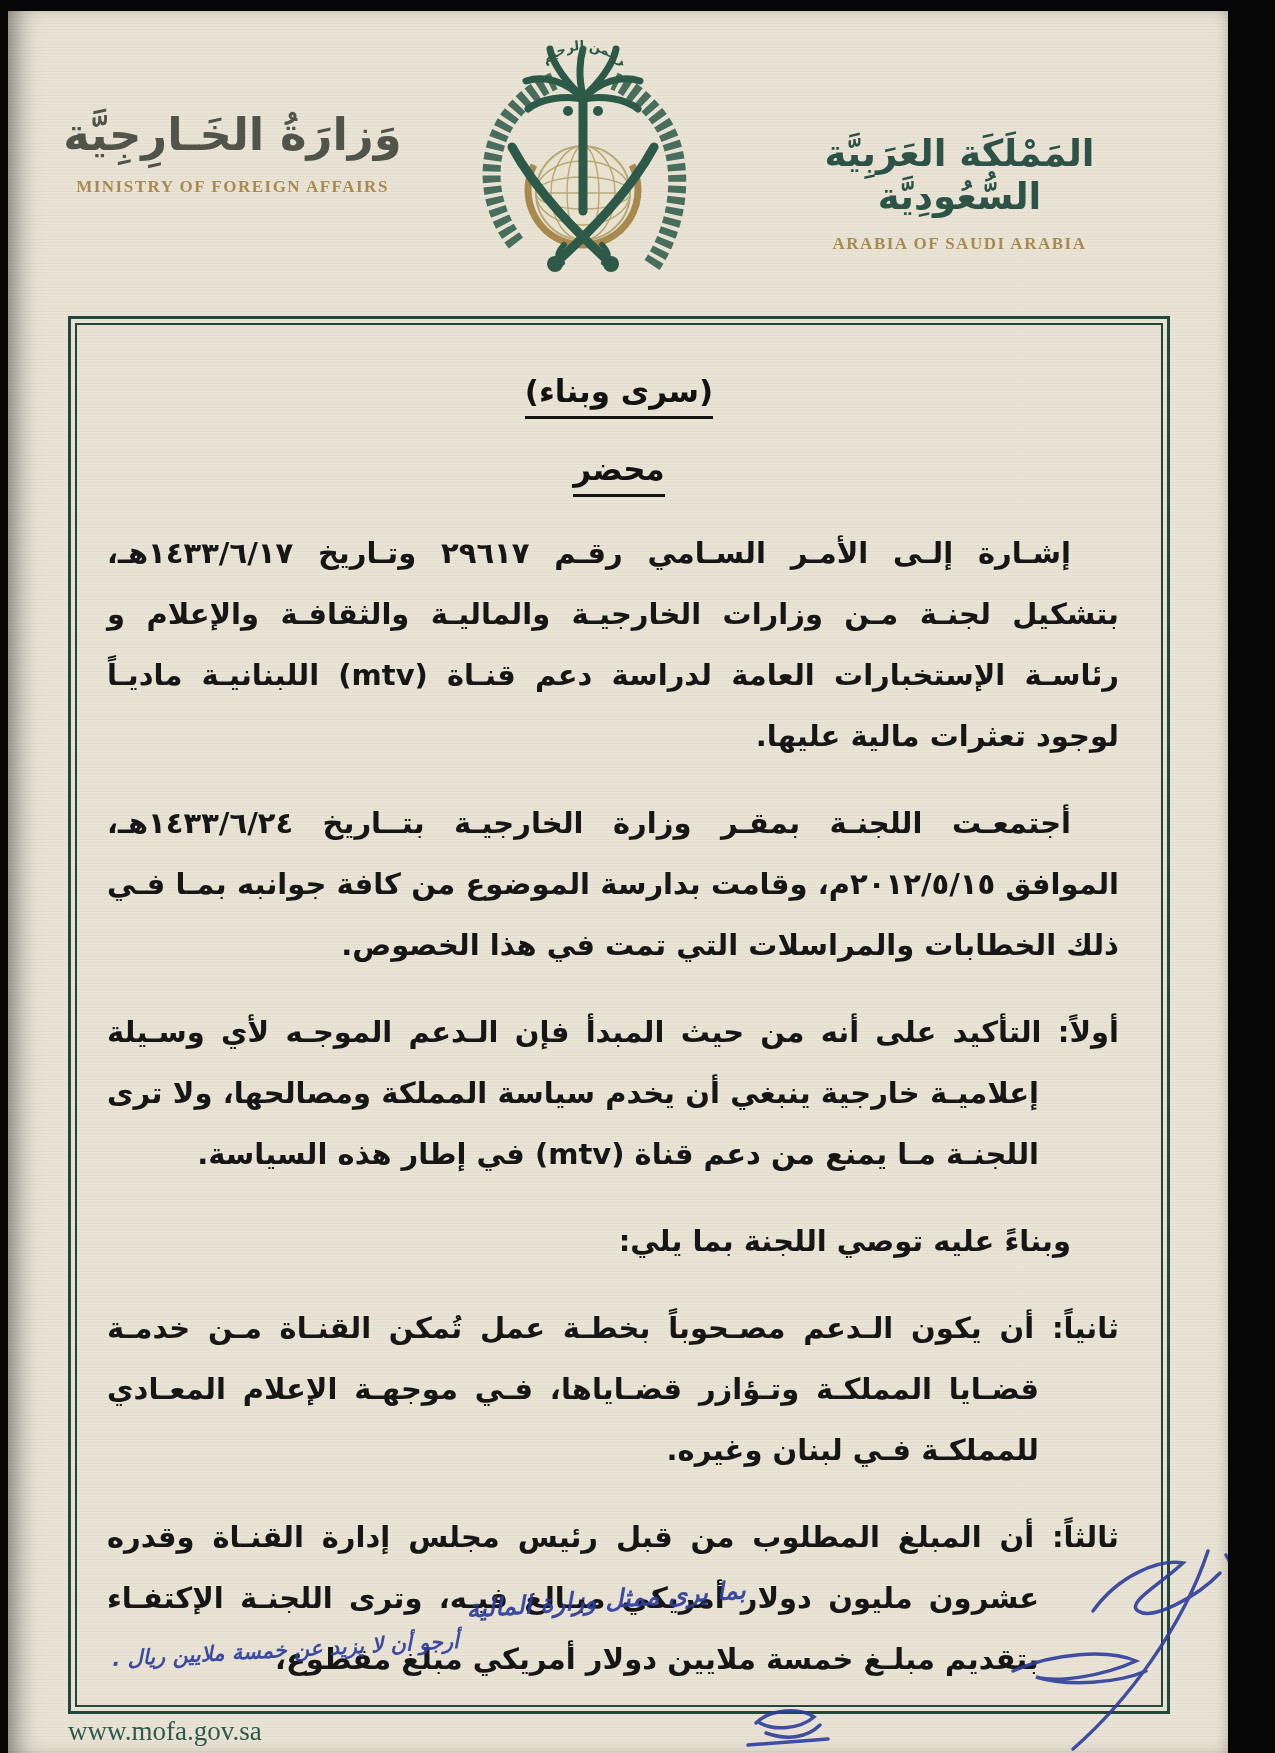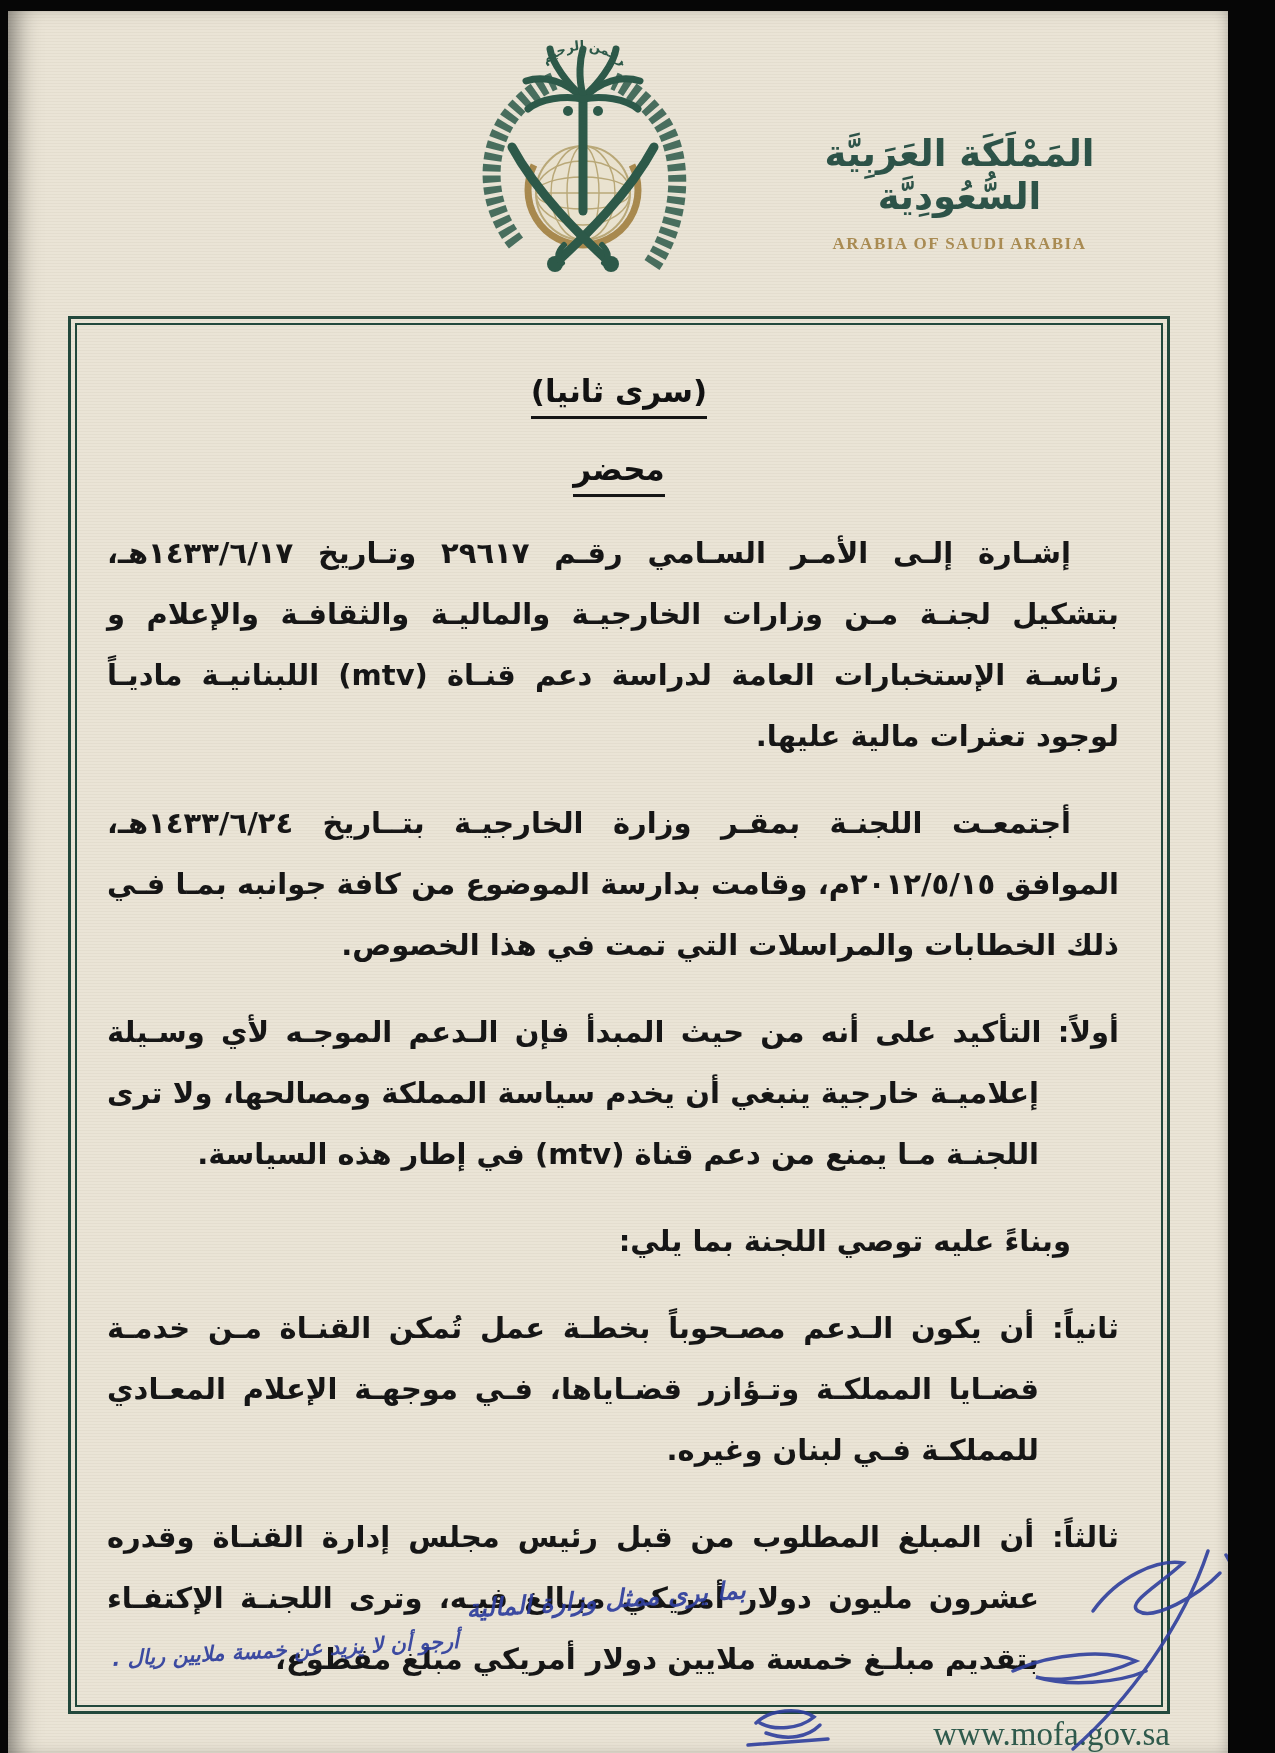--- a/index.html
+++ b/index.html
@@ -40,37 +40,41 @@
   .t2{font-size:31px;margin-top:32px;}
   .title-line .u{display:inline-block;border-bottom:3px solid #151515;padding-bottom:7px;}
   .para{
     font-size:29px;font-weight:bold;color:#161616;line-height:61px;
     text-align:justify;margin:26px 12px 0 0;
   }
   .para.firstline{text-indent:48px;}
   .para.item{padding-right:80px;text-indent:-80px;}
   
   .footer{
-    position:absolute;left:60px;top:1705px;width:1102px;text-align:right;
-    font-family:"Liberation Serif",serif;font-size:33px;color:#2f5a4c;
+    position:absolute;left:60px;top:1705px;width:1102px;text-align:left;
+    font-family:"Liberation Serif",serif;font-size:27px;color:#2f5a4c;
   }
   
   .hw{
     position:absolute;color:#2e3e9d;font-weight:bold;font-style:italic;
     direction:rtl;white-space:nowrap;z-index:6;opacity:.92;
   }
   .hw-note1{left:458px;top:1574px;font-size:25px;transform:rotate(-4deg);}
   .hw-note2{left:104px;top:1627px;font-size:21px;transform:rotate(-3deg);}
   .ink{position:absolute;left:0;top:0;z-index:7;pointer-events:none;}
 </style>
 </head>
 <body>
 
 <div class="paper">
 
+  <div class="hdr-left">
+    <div class="callig callig-ministry">وَزارَةُ الخَـارِجِيَّة</div>
+    <div class="hdr-en">MINISTRY OF FOREIGN AFFAIRS</div>
+  </div>
 
   <div class="hdr-right">
     <div class="callig callig-kingdom">المَمْلَكَة العَرَبِيَّة السُّعُودِيَّة</div>
     <div class="hdr-en">ARABIA OF SAUDI ARABIA</div>
   </div>
 
   <svg class="emblem" viewBox="0 0 255 258">
     <defs>
       <path id="basmalaArc" d="M86,52 Q127,18 168,52" fill="none"></path>
     </defs>
@@ -108,21 +112,21 @@
       <path d="M127,84 C146,80 170,84 182,94"></path>
     </g>
     <circle cx="112" cy="96" r="5" fill="#2d5949"></circle>
     <circle cx="142" cy="96" r="5" fill="#2d5949"></circle>
   </svg>
 
   <div class="box">
     <div class="box-inner">
 
       <div class="title-line t1">
-        <span class="u">(سرى ثانيا)</span>
+        <span class="u">(سرى وبناء)</span>
       </div>
       <div class="title-line t2">
         <span class="u">محضر</span>
       </div>
 
       <p class="para firstline">إشـارة إلـى الأمـر السـامي رقـم ٢٩٦١٧ وتـاريخ ١٤٣٣/٦/١٧هـ، بتشكيل لجنـة مـن وزارات الخارجيـة والماليـة والثقافـة والإعلام و رئاسـة الإستخبارات العامة لدراسة دعم قنـاة (mtv) اللبنانيـة ماديـاً لوجود تعثرات مالية عليها.</p>
 
       <p class="para firstline">أجتمعـت اللجنـة بمقـر وزارة الخارجيـة بتــاريخ ١٤٣٣/٦/٢٤هـ، الموافق ٢٠١٢/٥/١٥م، وقامت بدارسة الموضوع من كافة جوانبه بمـا فـي ذلك الخطابات والمراسلات التي تمت في هذا الخصوص.</p>
 
       <p class="para item"><span>أولاً:</span> <span>التأكيد على أنه من حيث المبدأ فإن الـدعم الموجـه لأي وسـيلة إعلاميـة خارجية ينبغي أن يخدم سياسة المملكة ومصالحها، ولا ترى اللجنـة مـا يمنع من دعم قناة (mtv) في إطار هذه السياسة.</span></p>

